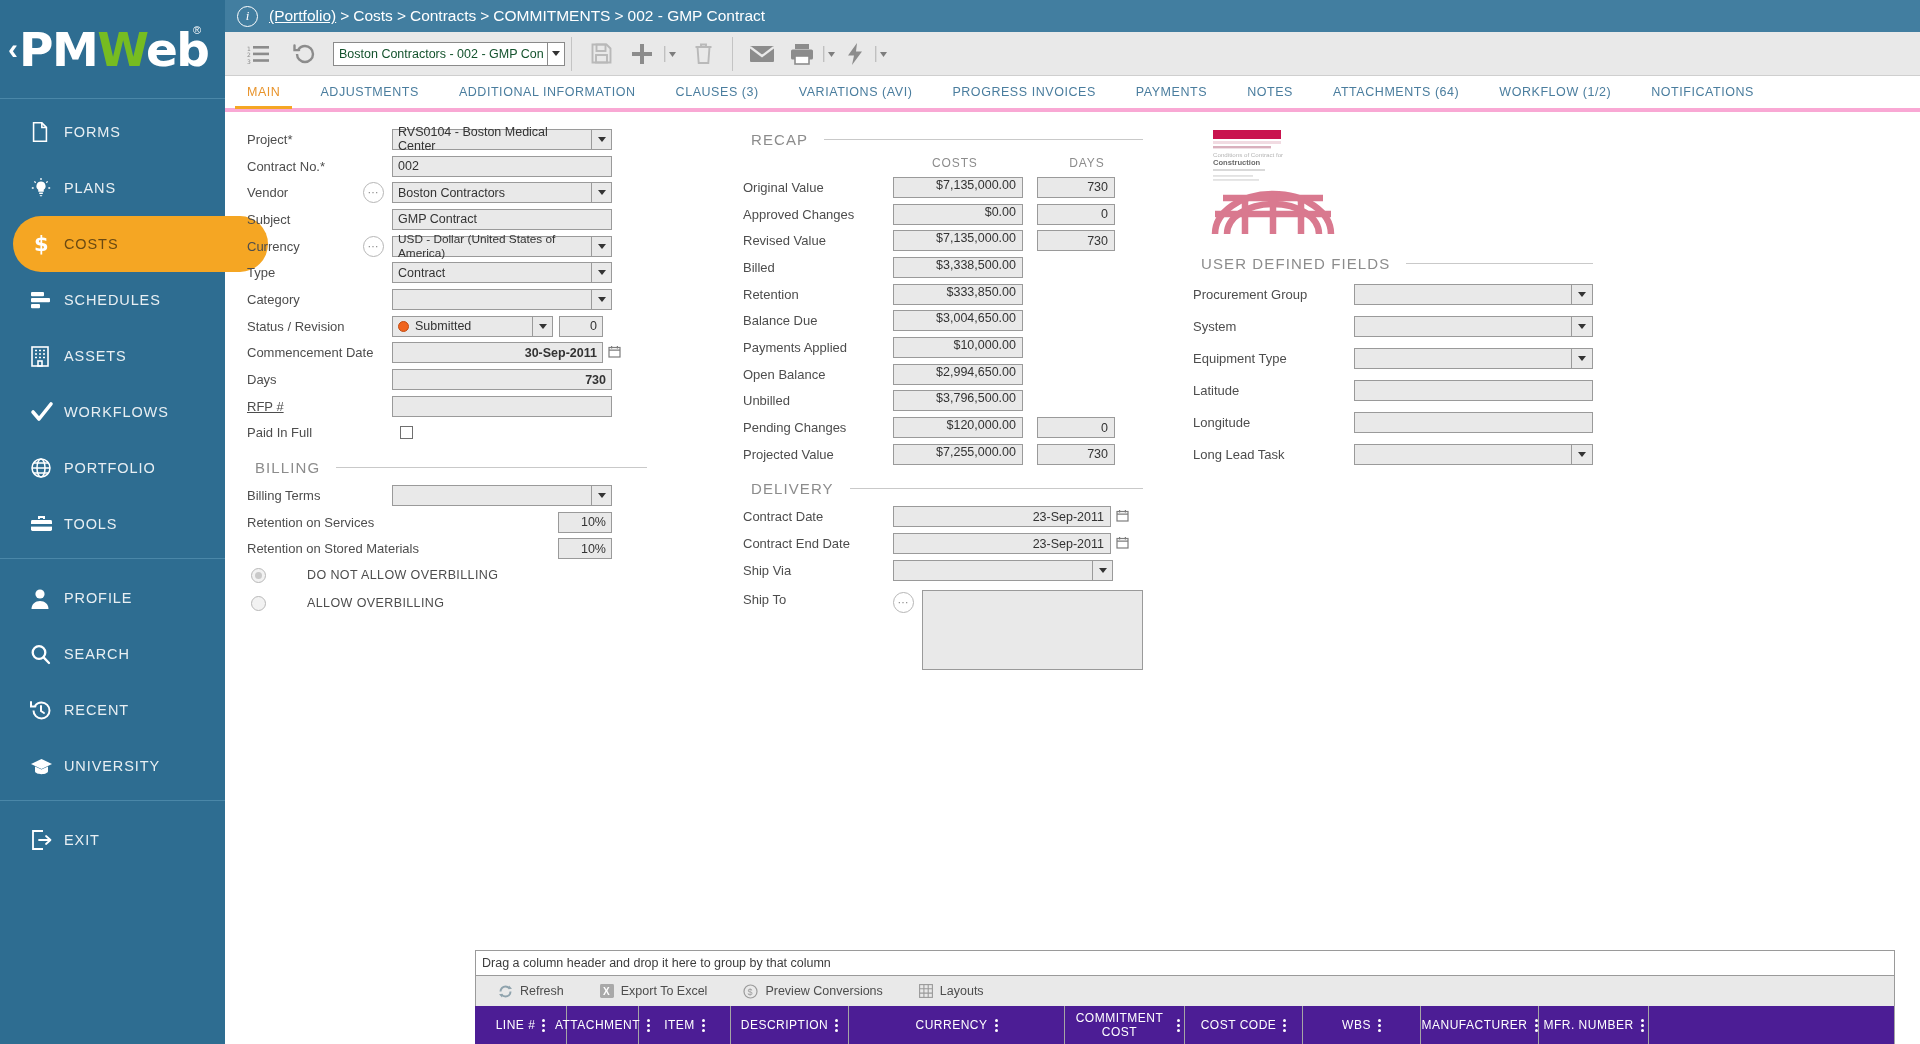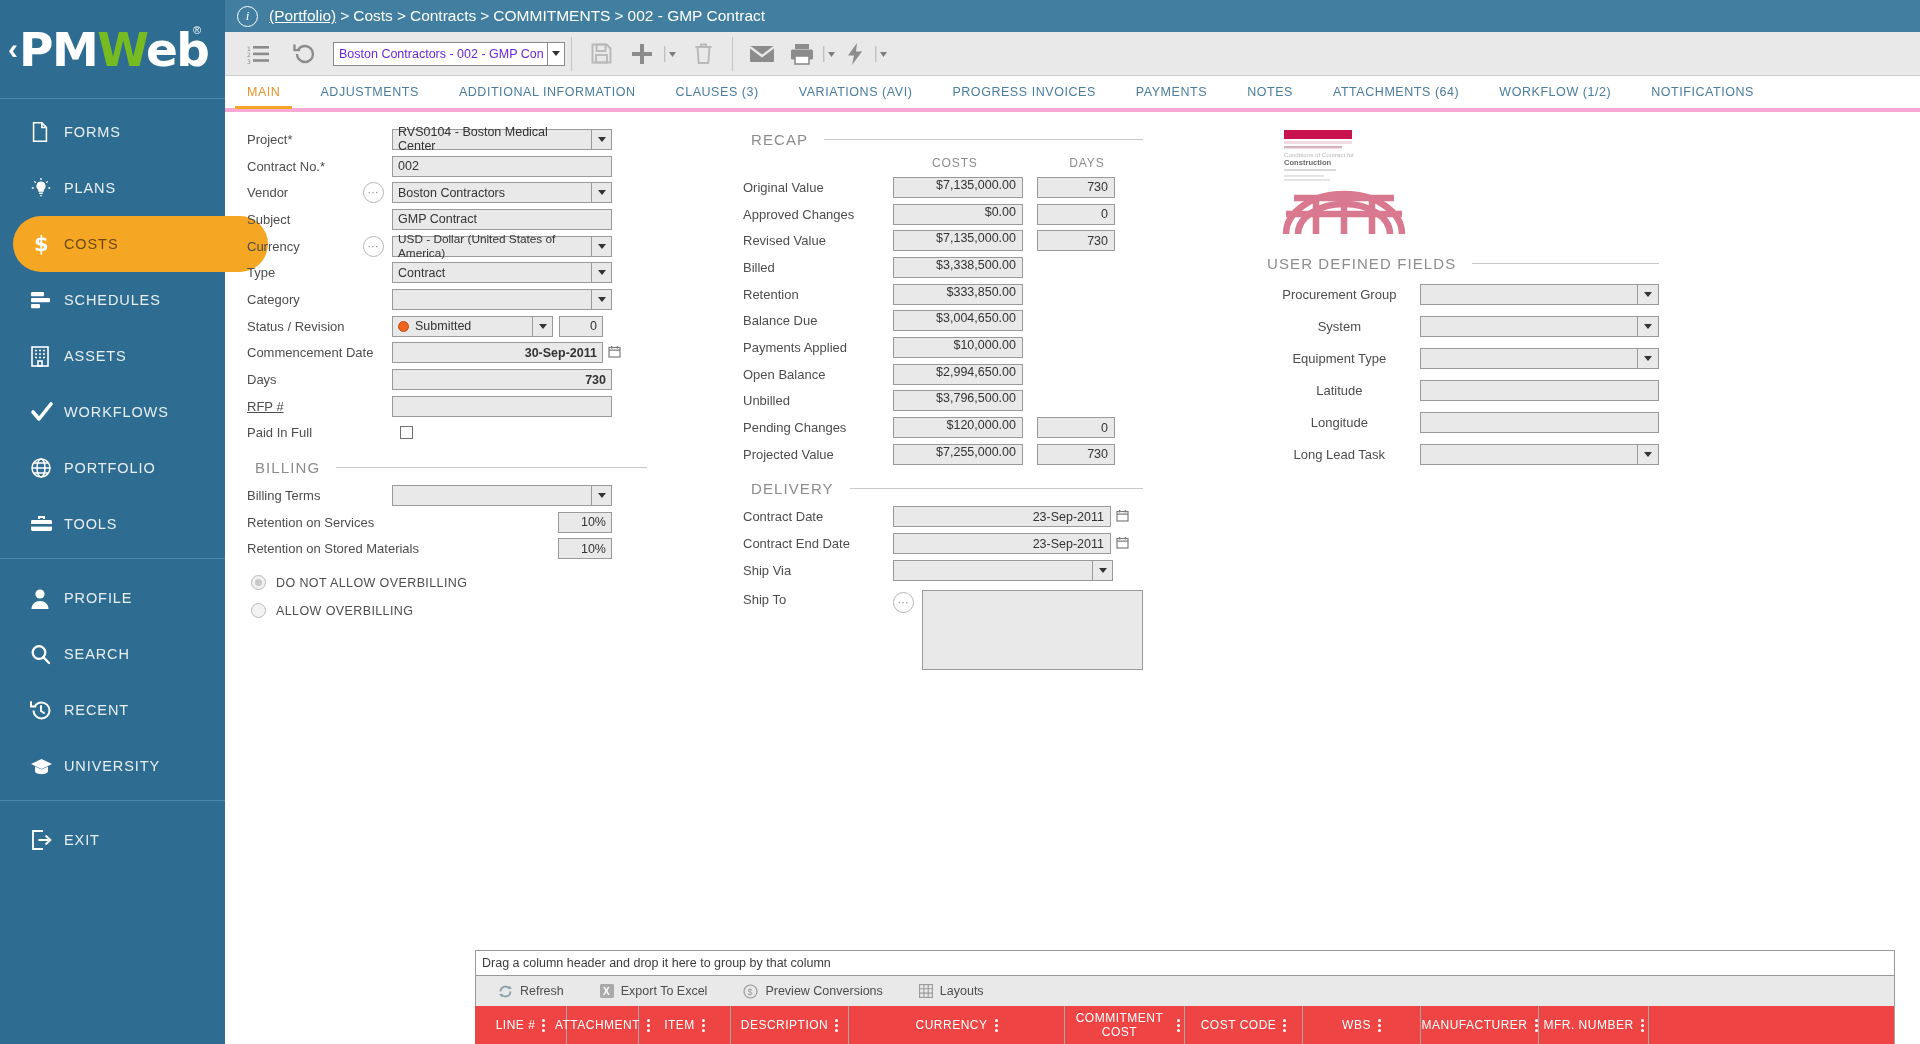--- a/index.html
+++ b/index.html
@@ -67,21 +67,21 @@
     height: 44px; background: #e9e9e9; display:flex; align-items:center;
     border-bottom:1px solid #cfcfcf; flex-shrink:0; padding-left:10px;
   }
   .tb-btn {
     width: 46px; height:44px; display:flex; align-items:center;
     justify-content:center; cursor:pointer;
   }
   .tb-sep { width:1px; height:34px; background:#c4c4c4; margin:0 6px; }
   .tb-select {
     height: 24px; width:232px; border:1px solid #8a8a8a; background:#fff;
-    display:flex; align-items:center; font-size:12.5px; color:#6d28d9;
+    display:flex; align-items:center; font-size:12.5px; color:#14532d;
     padding-left:5px; margin-left:6px; position:relative; cursor:pointer;
   }
   .tb-select .txt { flex:1; overflow:hidden; white-space:nowrap; }
   .tb-select .arw {
     width:17px; height:22px; border-left:1px solid #8a8a8a; background:#fff;
     display:flex; align-items:center; justify-content:center; flex-shrink:0;
   }
   .caret-dn { width:0;height:0;border-left:4px solid transparent;border-right:4px solid transparent;border-top:5px solid #333; }
 
   .tabs {
@@ -97,21 +97,21 @@
   .tab.active::after {
     content:''; position:absolute; left:8px; right:8px; bottom:-1px;
     height:3px; background:#f5a623;
   }
 
   .content { flex:1; overflow:hidden; position:relative; padding: 14px 0 0 0; }
 
   .form-area { display:flex; padding-left: 22px; }
   .col-left  { width: 400px; flex-shrink:0; }
   .col-mid   { width: 400px; flex-shrink:0; margin-left: 96px;}
-  .col-right { width: 400px; flex-shrink:0; margin-left: 116px; text-align: center;}
+  .col-right { width: 400px; flex-shrink:0; margin-left: 50px;}
 
   .frow { display:flex; align-items:center; height:26.7px; }
   .flabel { font-size:13px; color:#4d4d4d; flex-shrink:0; }
   .col-left .flabel { width:145px; }
   .dots-btn {
     width:21px;height:21px;border-radius:50%;border:1px solid #b6b6b6;
     background:#fff; display:flex;align-items:center;justify-content:center;
     font-size:11px; color:#8d8d8d; letter-spacing:1px; margin-right:8px;
     flex-shrink:0; cursor:pointer; line-height:1;
   }
@@ -144,21 +144,21 @@
   }
   .sec-head { display:flex; align-items:center; height:30px; margin-top:6px; }
   .sec-title { font-size:15px; color:#8c8c8c; letter-spacing:1.1px; margin-left:8px; }
   .sec-rule { flex:1; height:1px; background:#c9c9c9; margin-left:16px; }
 
   .pct-in {
     height:21px; width:54px; background:#e9e9e9; border:1px solid #9a9a9a;
     font-size:12.5px; color:#333; display:flex; align-items:center;
     justify-content:flex-end; padding-right:5px;
   }
-  .radio-row { display:flex; align-items:flex-end; height:22px; margin-top:6px; margin-left:4px;}
+  .radio-row { display:flex; align-items:flex-start; height:22px; margin-top:6px; margin-left:4px;gap:31px;}
   .radio {
     width:15px;height:15px;border-radius:50%;border:1px solid #b8b8b8;
     background:#f2f2f2; margin-right:10px; flex-shrink:0; cursor:pointer;
     display:flex;align-items:center;justify-content:center;
   }
   .radio.on::after{content:'';width:7px;height:7px;border-radius:50%;background:#c9c9c9;}
   .radio-lbl { font-size:12.5px; color:#4d4d4d; letter-spacing:0.4px; }
 
   
   .recap-cols { display:flex; margin-left:150px; height:22px; align-items:center; }
@@ -205,21 +205,21 @@
     display:flex; align-items:center; padding-left:6px;
     font-size:12.5px; color:#3c3c3c;
   }
   .grid-tools {
     height:30px; background:#e9e9e9; border-left:1px solid #9a9a9a;
     border-right:1px solid #9a9a9a; display:flex; align-items:center;
     padding-left:22px; gap:36px;
   }
   .gt-btn { display:flex; align-items:center; font-size:12.5px; color:#4d4d4d; cursor:pointer; }
   .gt-btn .gi { margin-right:7px; display:flex; align-items:center; }
-  .ghead { display:flex; background:#ef4444; height:38px; }
+  .ghead { display:flex; background:#4c1d95; height:38px; }
   .gh {
     color:#fff; font-size:12px; letter-spacing:0.5px; display:flex;
     align-items:center; justify-content:center; position:relative;
     border-right:1px solid #a5a5a5; text-align:center; padding:0 4px;
     cursor:pointer;
   }
   .gh .kebab { margin-left:7px; display:flex; flex-direction:column; gap:2px; }
   .gh .kebab i { width:3px;height:3px;background:#fff;border-radius:50%; display:block;}
   .c-line{width:92px;} .c-att{width:72px;} .c-item{width:92px;}
   .c-desc{width:118px;} .c-curr{width:216px;} .c-cost{width:120px;}

